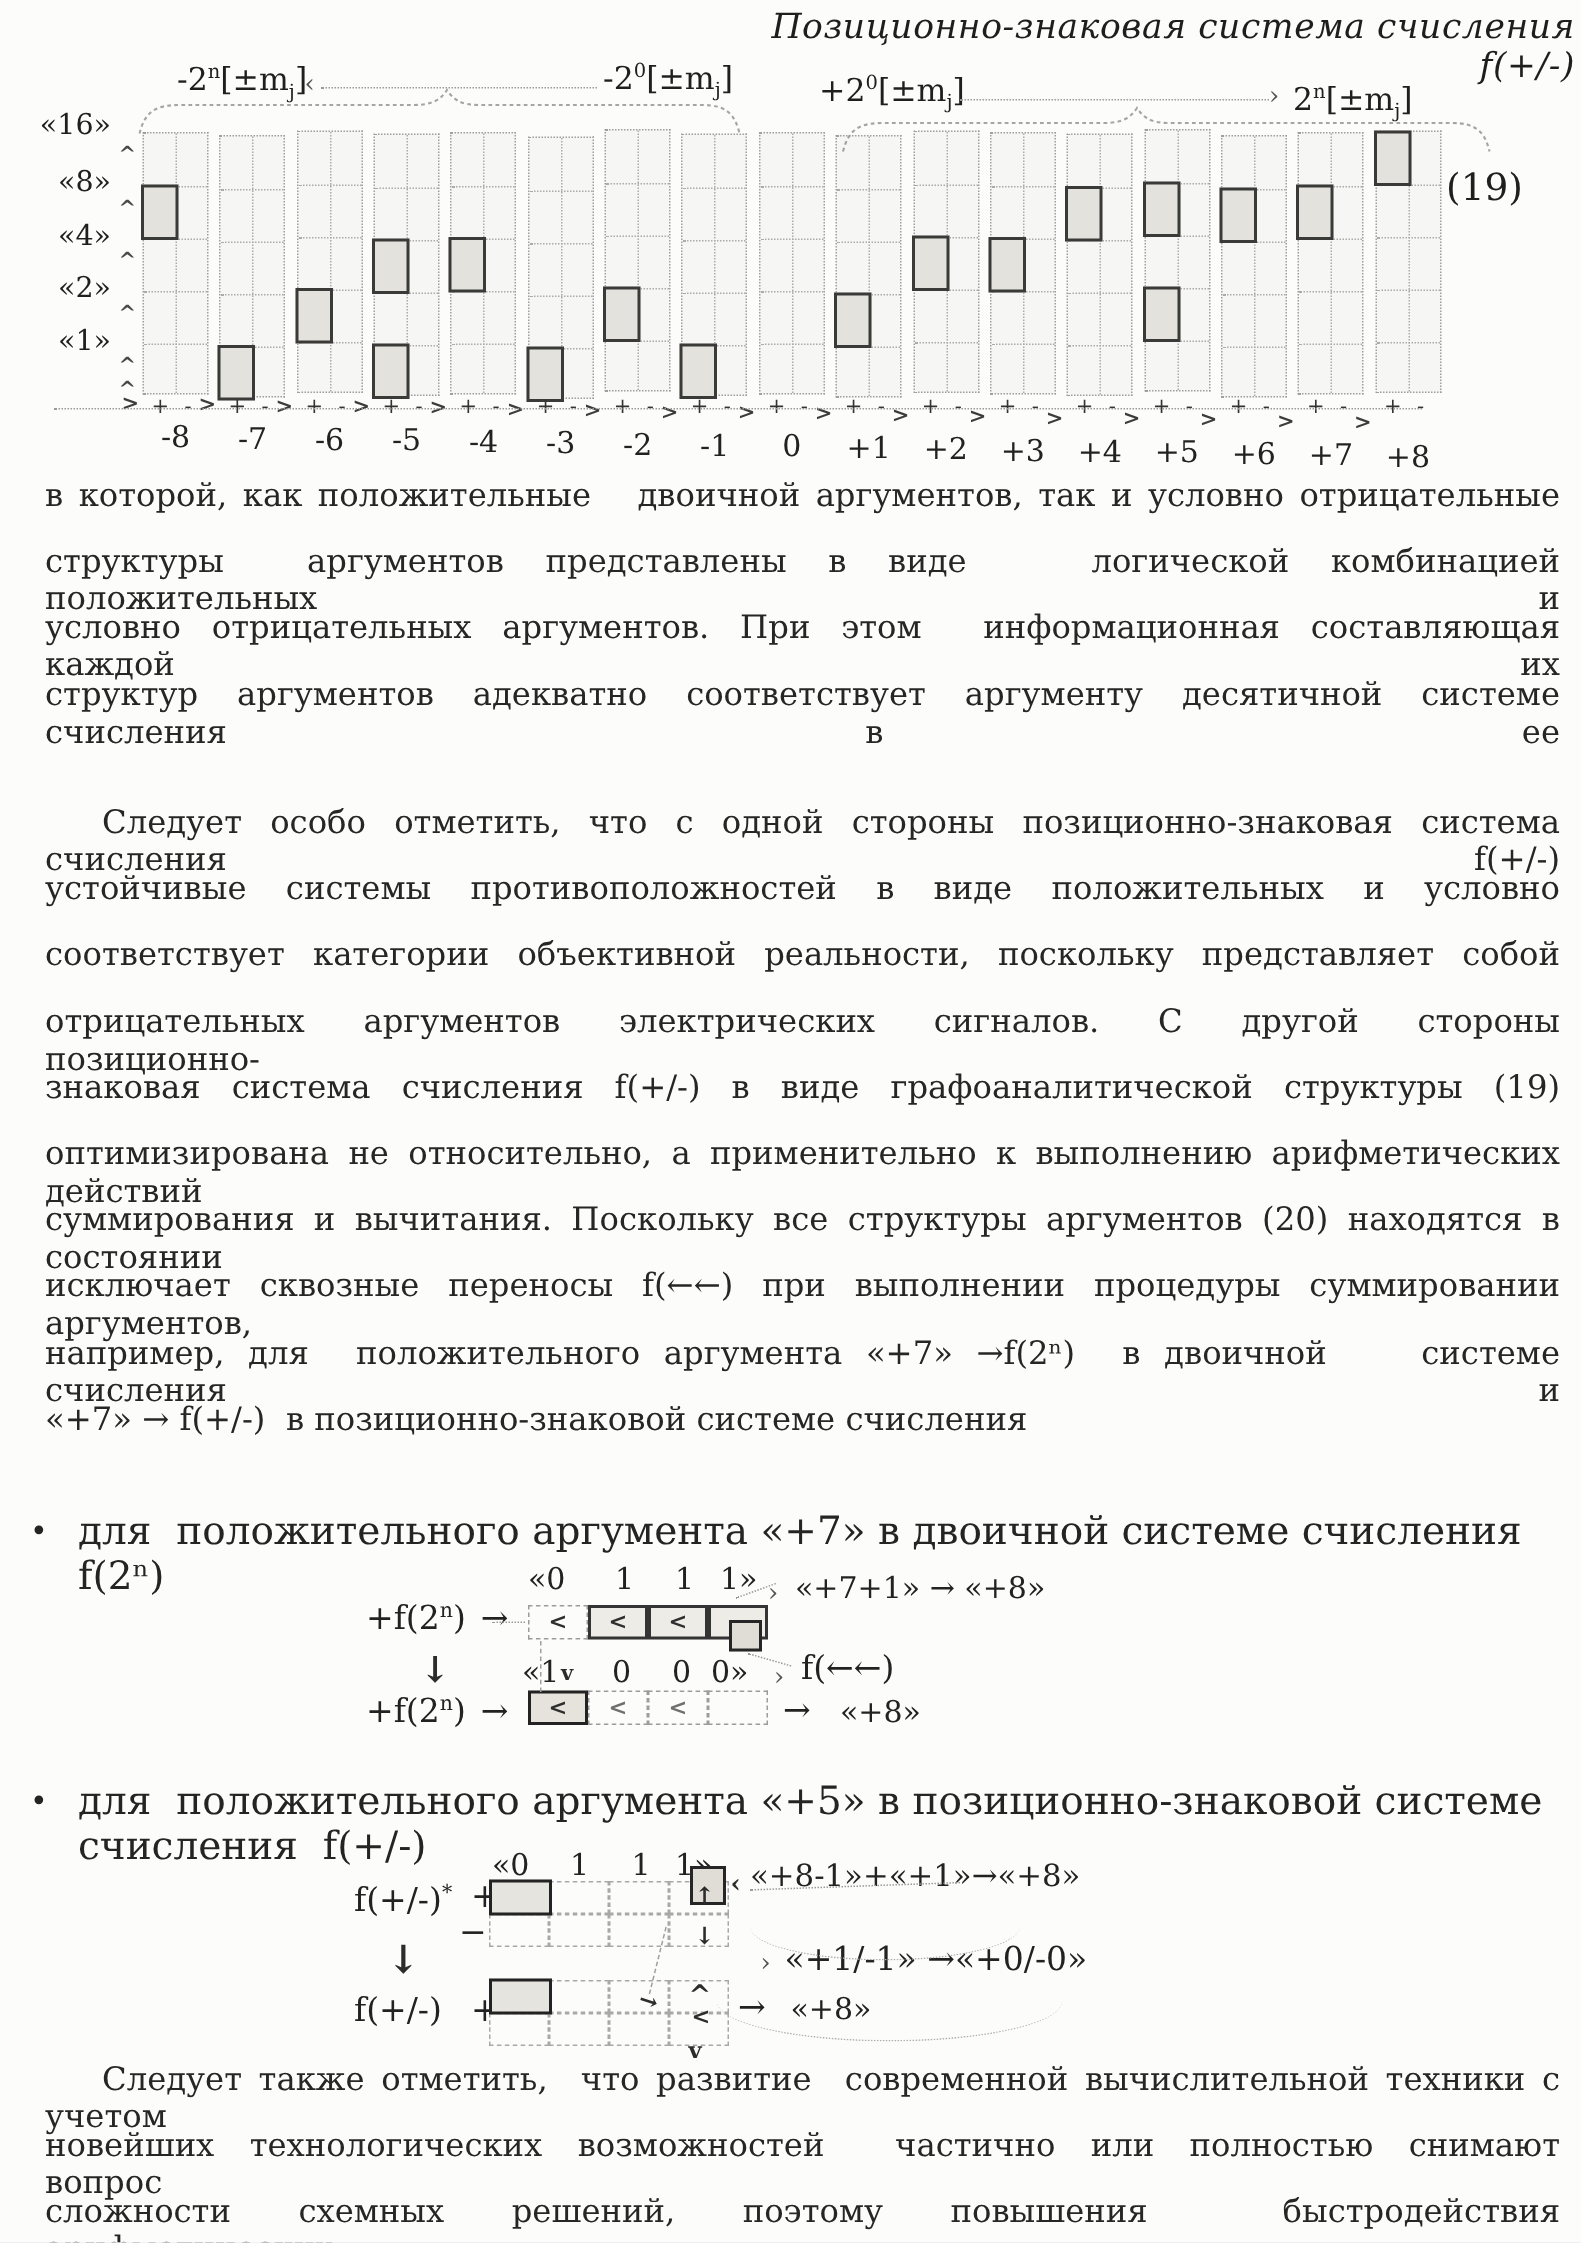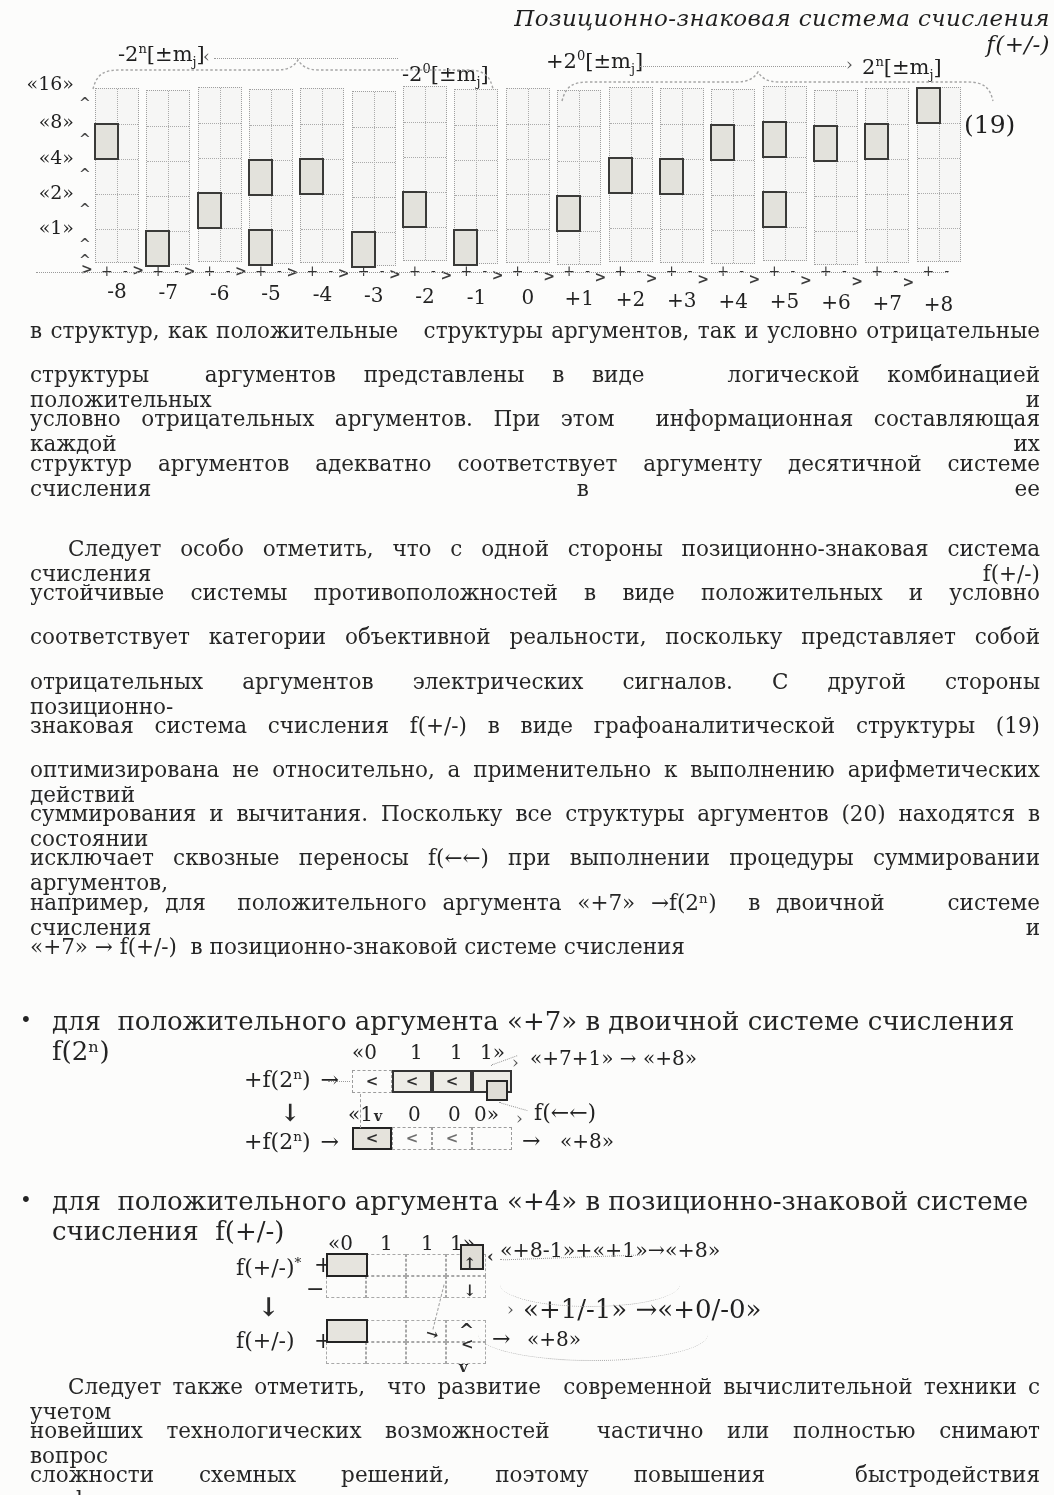--- a/index.html
+++ b/index.html
@@ -49,21 +49,21 @@
   .ph{position:absolute;width:42px;height:24px;border:2.5px solid #232323;background:#e6e4de;box-sizing:border-box}
 </style>
 </head>
 <body>
 
 <div class="page">
 
   <div class="abs fig-title" style="left:505px;top:5px;width:545px">Позиционно-знаковая система счисления f(+/-)</div>
 
   <div class="abs expl" style="left:118px;top:41px"><span>-2</span><sup>n</sup><span>[±m</span><sub>j</sub><span>]</span></div>
-  <div class="abs expl" style="left:402px;top:61px"><span>-2</span><sup>0</sup><span>[±m</span><sub>j</sub><span>]</span></div>
+  <div class="abs expl" style="left:402px;top:40px"><span>-2</span><sup>0</sup><span>[±m</span><sub>j</sub><span>]</span></div>
   <div class="abs expl" style="left:546px;top:48px"><span>+2</span><sup>0</sup><span>[±m</span><sub>j</sub><span>]</span></div>
   <div class="abs expl" style="left:862px;top:54px"><span>2</span><sup>n</sup><span>[±m</span><sub>j</sub><span>]</span></div>
 
   <span class="abs glt" style="left:203px;top:46px">‹</span>
   <div class="dotl" style="left:214px;top:58px;width:184px"></div>
   <div class="dotl" style="left:640px;top:66px;width:206px"></div>
   <span class="abs glt" style="left:846px;top:54px">›</span>
 
   <svg class="abs" style="left:0;top:0" width="1054" height="110">
     <path d="M 93,89 C 97,73 105,70 121,70 L 276,70 C 289,70 294,66 298,60 C 302,66 307,70 319,70 L 468,70 C 484,70 490,76 493,89" fill="none" stroke="#a5a5a5" stroke-width="1.4" stroke-dasharray="2.5,2.2"></path>
@@ -324,21 +324,21 @@
       </div>
       <div class="fnum" style="left:910.6px;top:291.8px">+8</div>
       <div class="chev" style="left:902.6px;top:273.8px">&gt;</div>
     </div>
 
   <div class="dotl" style="left:36px;top:272px;width:912px"></div>
 
   <div class="abs eqno" style="left:964px;top:110px">(19)</div>
 
   <div class="para" id="paragraph-1" style="top: 318px;">
-      <div class="tline" style="">в структур, как положительные   структуры аргументов, так и условно отрицательные</div>
+      <div class="tline" style="">в которой, как положительные   двоичной аргументов, так и условно отрицательные</div>
       <div class="tline" style="">структуры  аргументов представлены в виде   логической комбинацией положительных  и</div>
       <div class="tline" style="">условно отрицательных аргументов. При этом  информационная составляющая  каждой их</div>
       <div class="tline" style="">структур аргументов адекватно соответствует аргументу десятичной системе счисления в ее</div>
     </div>
   <div class="para" id="paragraph-2" style="top: 536px;">
       <div class="tline ind" style="">Следует особо отметить, что с одной стороны позиционно-знаковая система счисления f(+/-)</div>
       <div class="tline" style="">устойчивые  системы  противоположностей  в  виде  положительных  и  условно</div>
       <div class="tline" style="">соответствует  категории  объективной  реальности,  поскольку  представляет  собой</div>
       <div class="tline" style="">отрицательных  аргументов  электрических  сигналов.  С  другой  стороны  позиционно-</div>
       <div class="tline" style="">знаковая  система  счисления  f(+/-)  в  виде  графоаналитической  структуры  (19)</div>
@@ -407,21 +407,21 @@
     </div>
   <span class="abs mlab" style="left:522px;top:1128px">→</span>
   <div class="abs digit" style="left:560px;top:1129px">«+8»</div>
 
   <div class="dotv" style="left:360px;top:1094px;height:34px"></div>
   <div class="dotl" style="left:490px;top:1060px;width:28px;transform:rotate(-20deg)"></div>
   <div class="dotl" style="left:498px;top:1106px;width:30px;transform:rotate(16deg)"></div>
   <div class="dotl" style="left:328px;top:1081px;width:22px"></div>
 
   <span class="abs bullet-dot" style="left:20px;top:1188px">•</span>
-  <div class="abs btext" style="left:52px;top:1186px;width:990px">для  положительного аргумента «+4» в позиционно-знаковой системе счисления  f(+/-)</div>
+  <div class="abs btext" style="left:52px;top:1186px;width:990px">для  положительного аргумента «+5» в позиционно-знаковой системе счисления  f(+/-)</div>
 
   <div id="d2-digits-top">
       <div class="digit" style="left:328px;top:1231px">«0</div>
       <div class="digit" style="left:380px;top:1231px">1</div>
       <div class="digit" style="left:421px;top:1231px">1</div>
       <div class="digit" style="left:450px;top:1231px">1»</div>
     </div>
   <div class="abs digit" style="left:500px;top:1238px;font-size:20.5px">«+8-1»+«+1»→«+8»</div>
 
   <div class="abs mlab" style="left:236px;top:1254px"><span>f(+/-)</span><sup>*</sup></div>
@@ -440,21 +440,21 @@
     </div>
   <div class="ph" style="left:326px;top:1253px"></div>
   <div class="sq" style="left:460px;top:1244px;width:24px;height:26px"></div>
   <span class="darr abs" style="left:463px;top:1254px;font-size:16px">↑</span>
   <span class="darr abs" style="left:463px;top:1281px;font-size:16px">↓</span>
   <span class="darr abs" style="left:487px;top:1246px;font-size:17px">‹</span>
   <div class="dotl" style="left:500px;top:1257px;width:140px;transform:rotate(-2deg)"></div>
 
   <span class="darr abs" style="left:258px;top:1292px;font-size:26px">↓</span>
   <span class="abs glt" style="left:507px;top:1299px">›</span>
-  <div class="abs digit" style="left:523px;top:1294px;font-size:26px">«+1/-1» →«+0/-0»</div>
+  <div class="abs digit" style="left:523px;top:1294px;font-size:22px">«+1/-1» →«+0/-0»</div>
 
   <div class="abs mlab" style="left:236px;top:1328px">f(+/-)</div>
   <span class="abs mlab" style="left:314px;top:1328px">+</span>
 
   <div id="d2-gridB">
       <div class="pcell" style="left:326px;top:1320px"></div>
       <div class="pcell" style="left:366px;top:1320px"></div>
       <div class="pcell" style="left:406px;top:1320px"></div>
       <div class="pcell" style="left:446px;top:1320px"></div>
       <div class="pcell" style="left:326px;top:1342px"></div>

